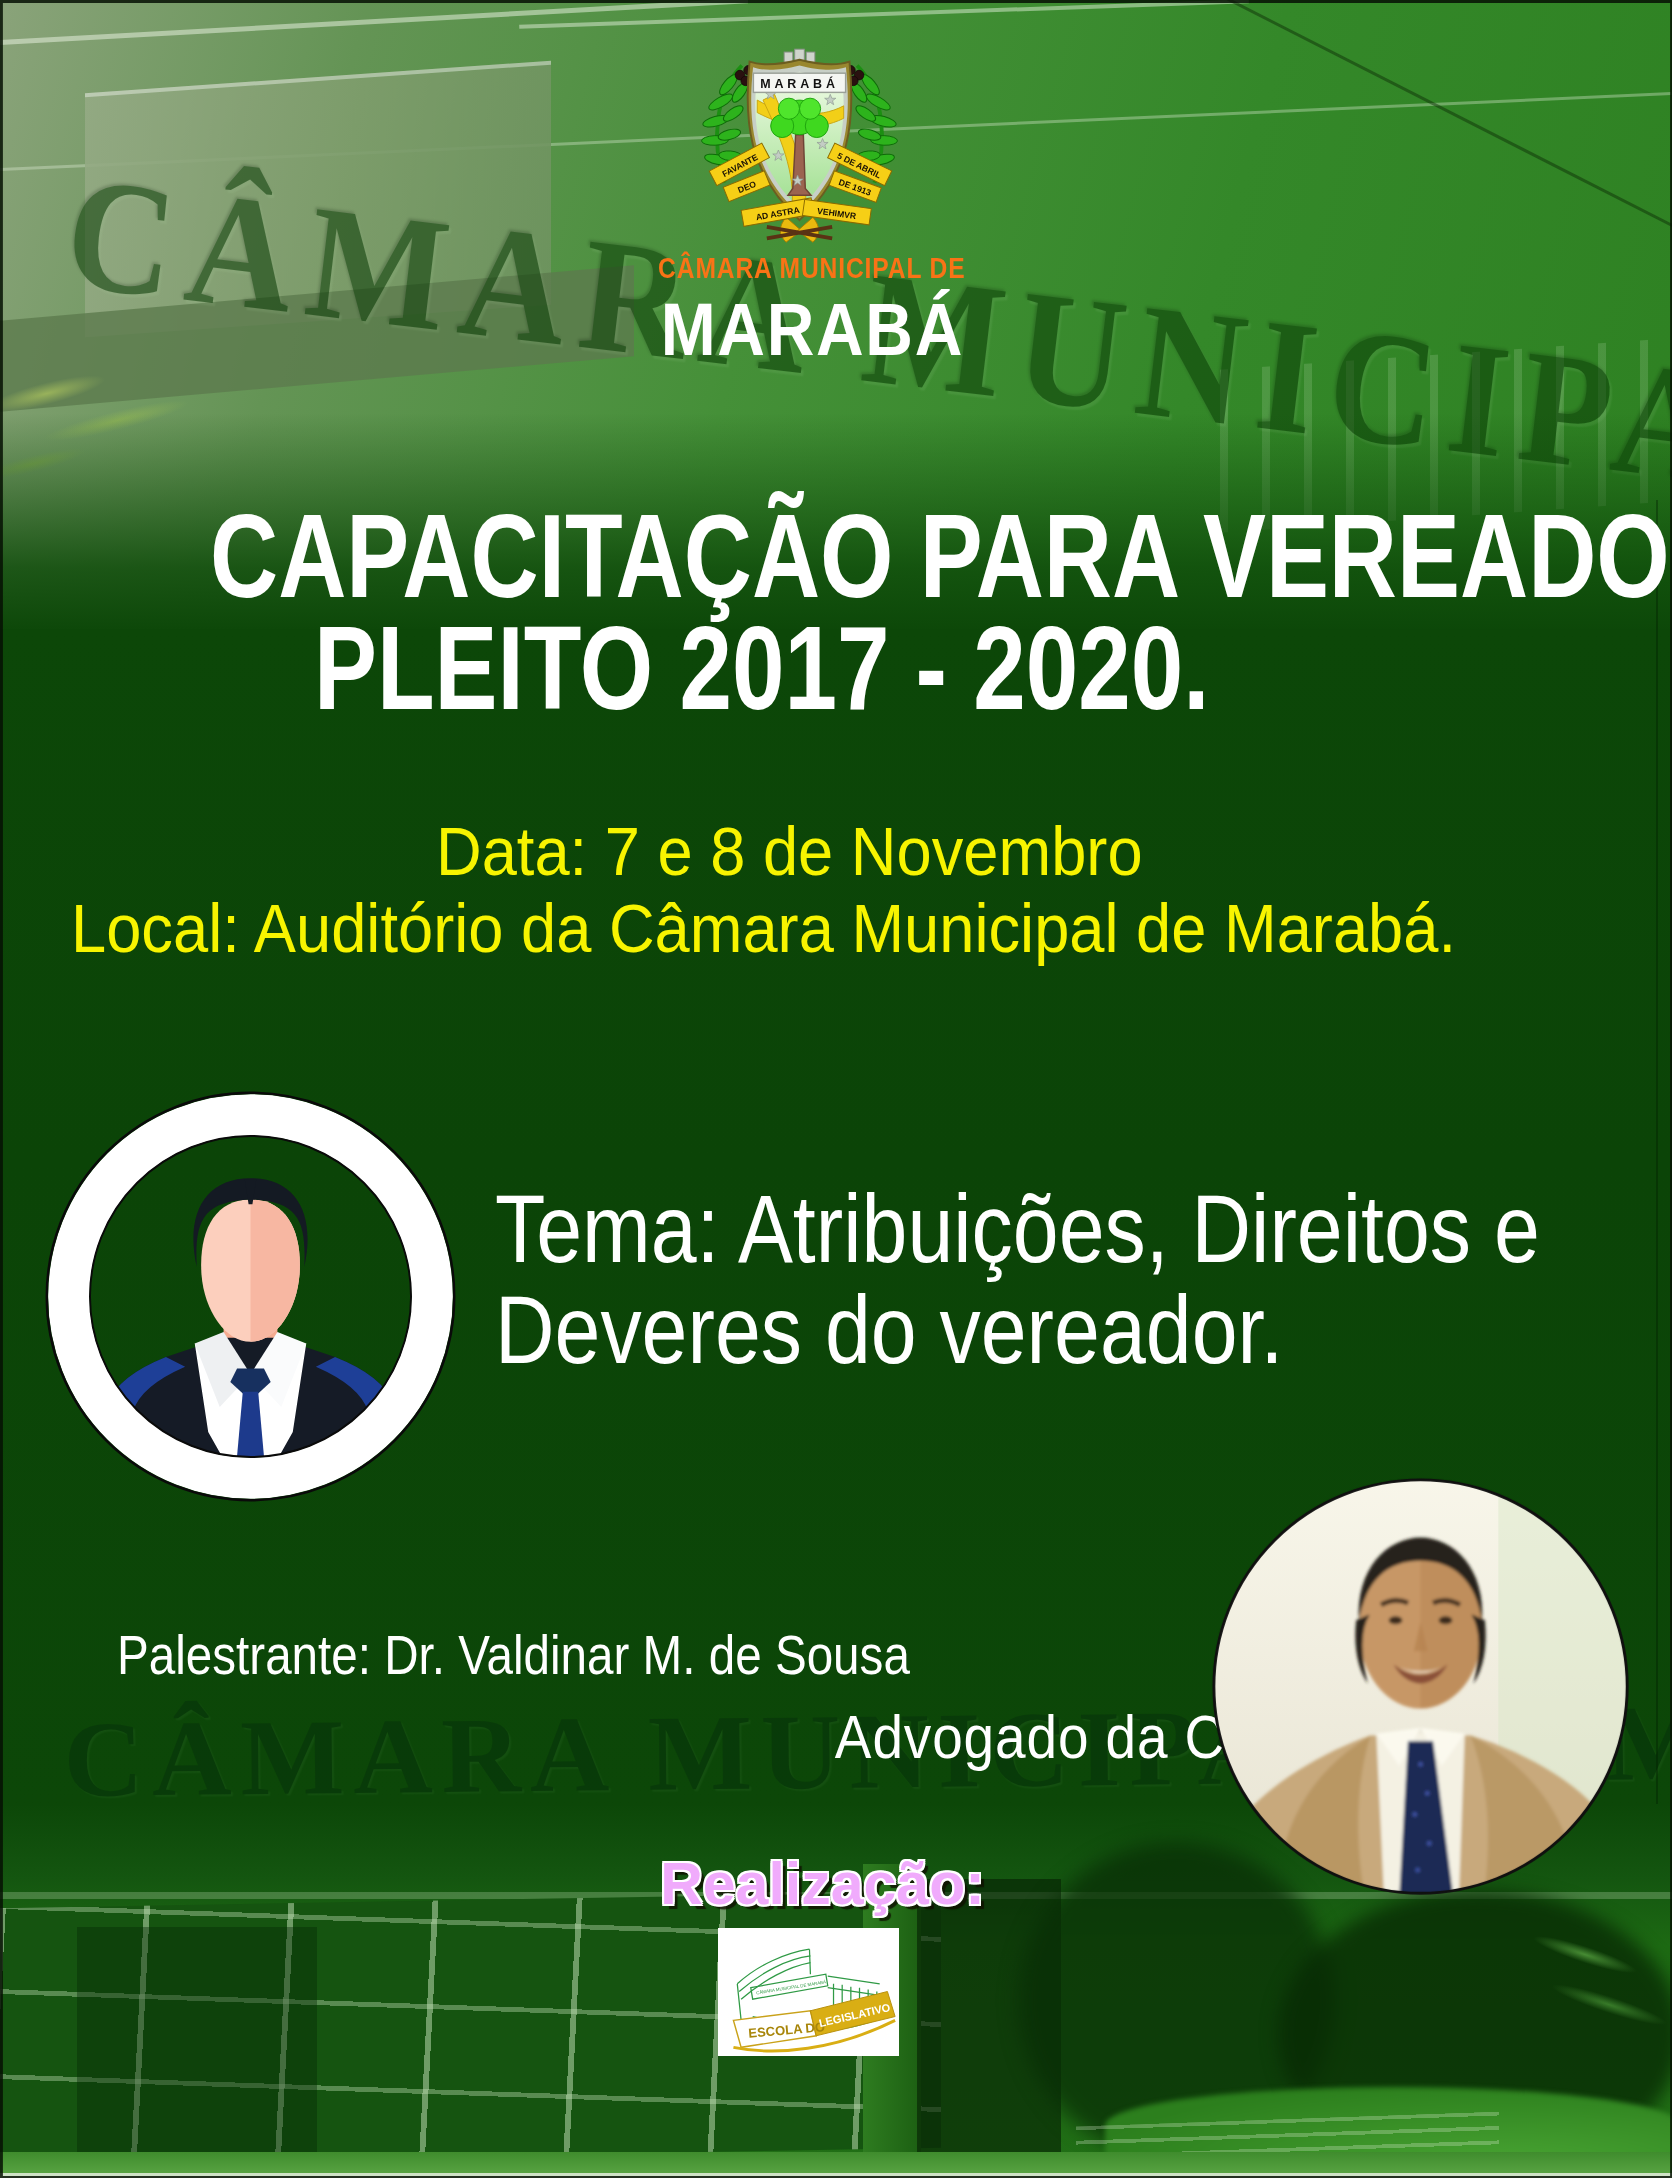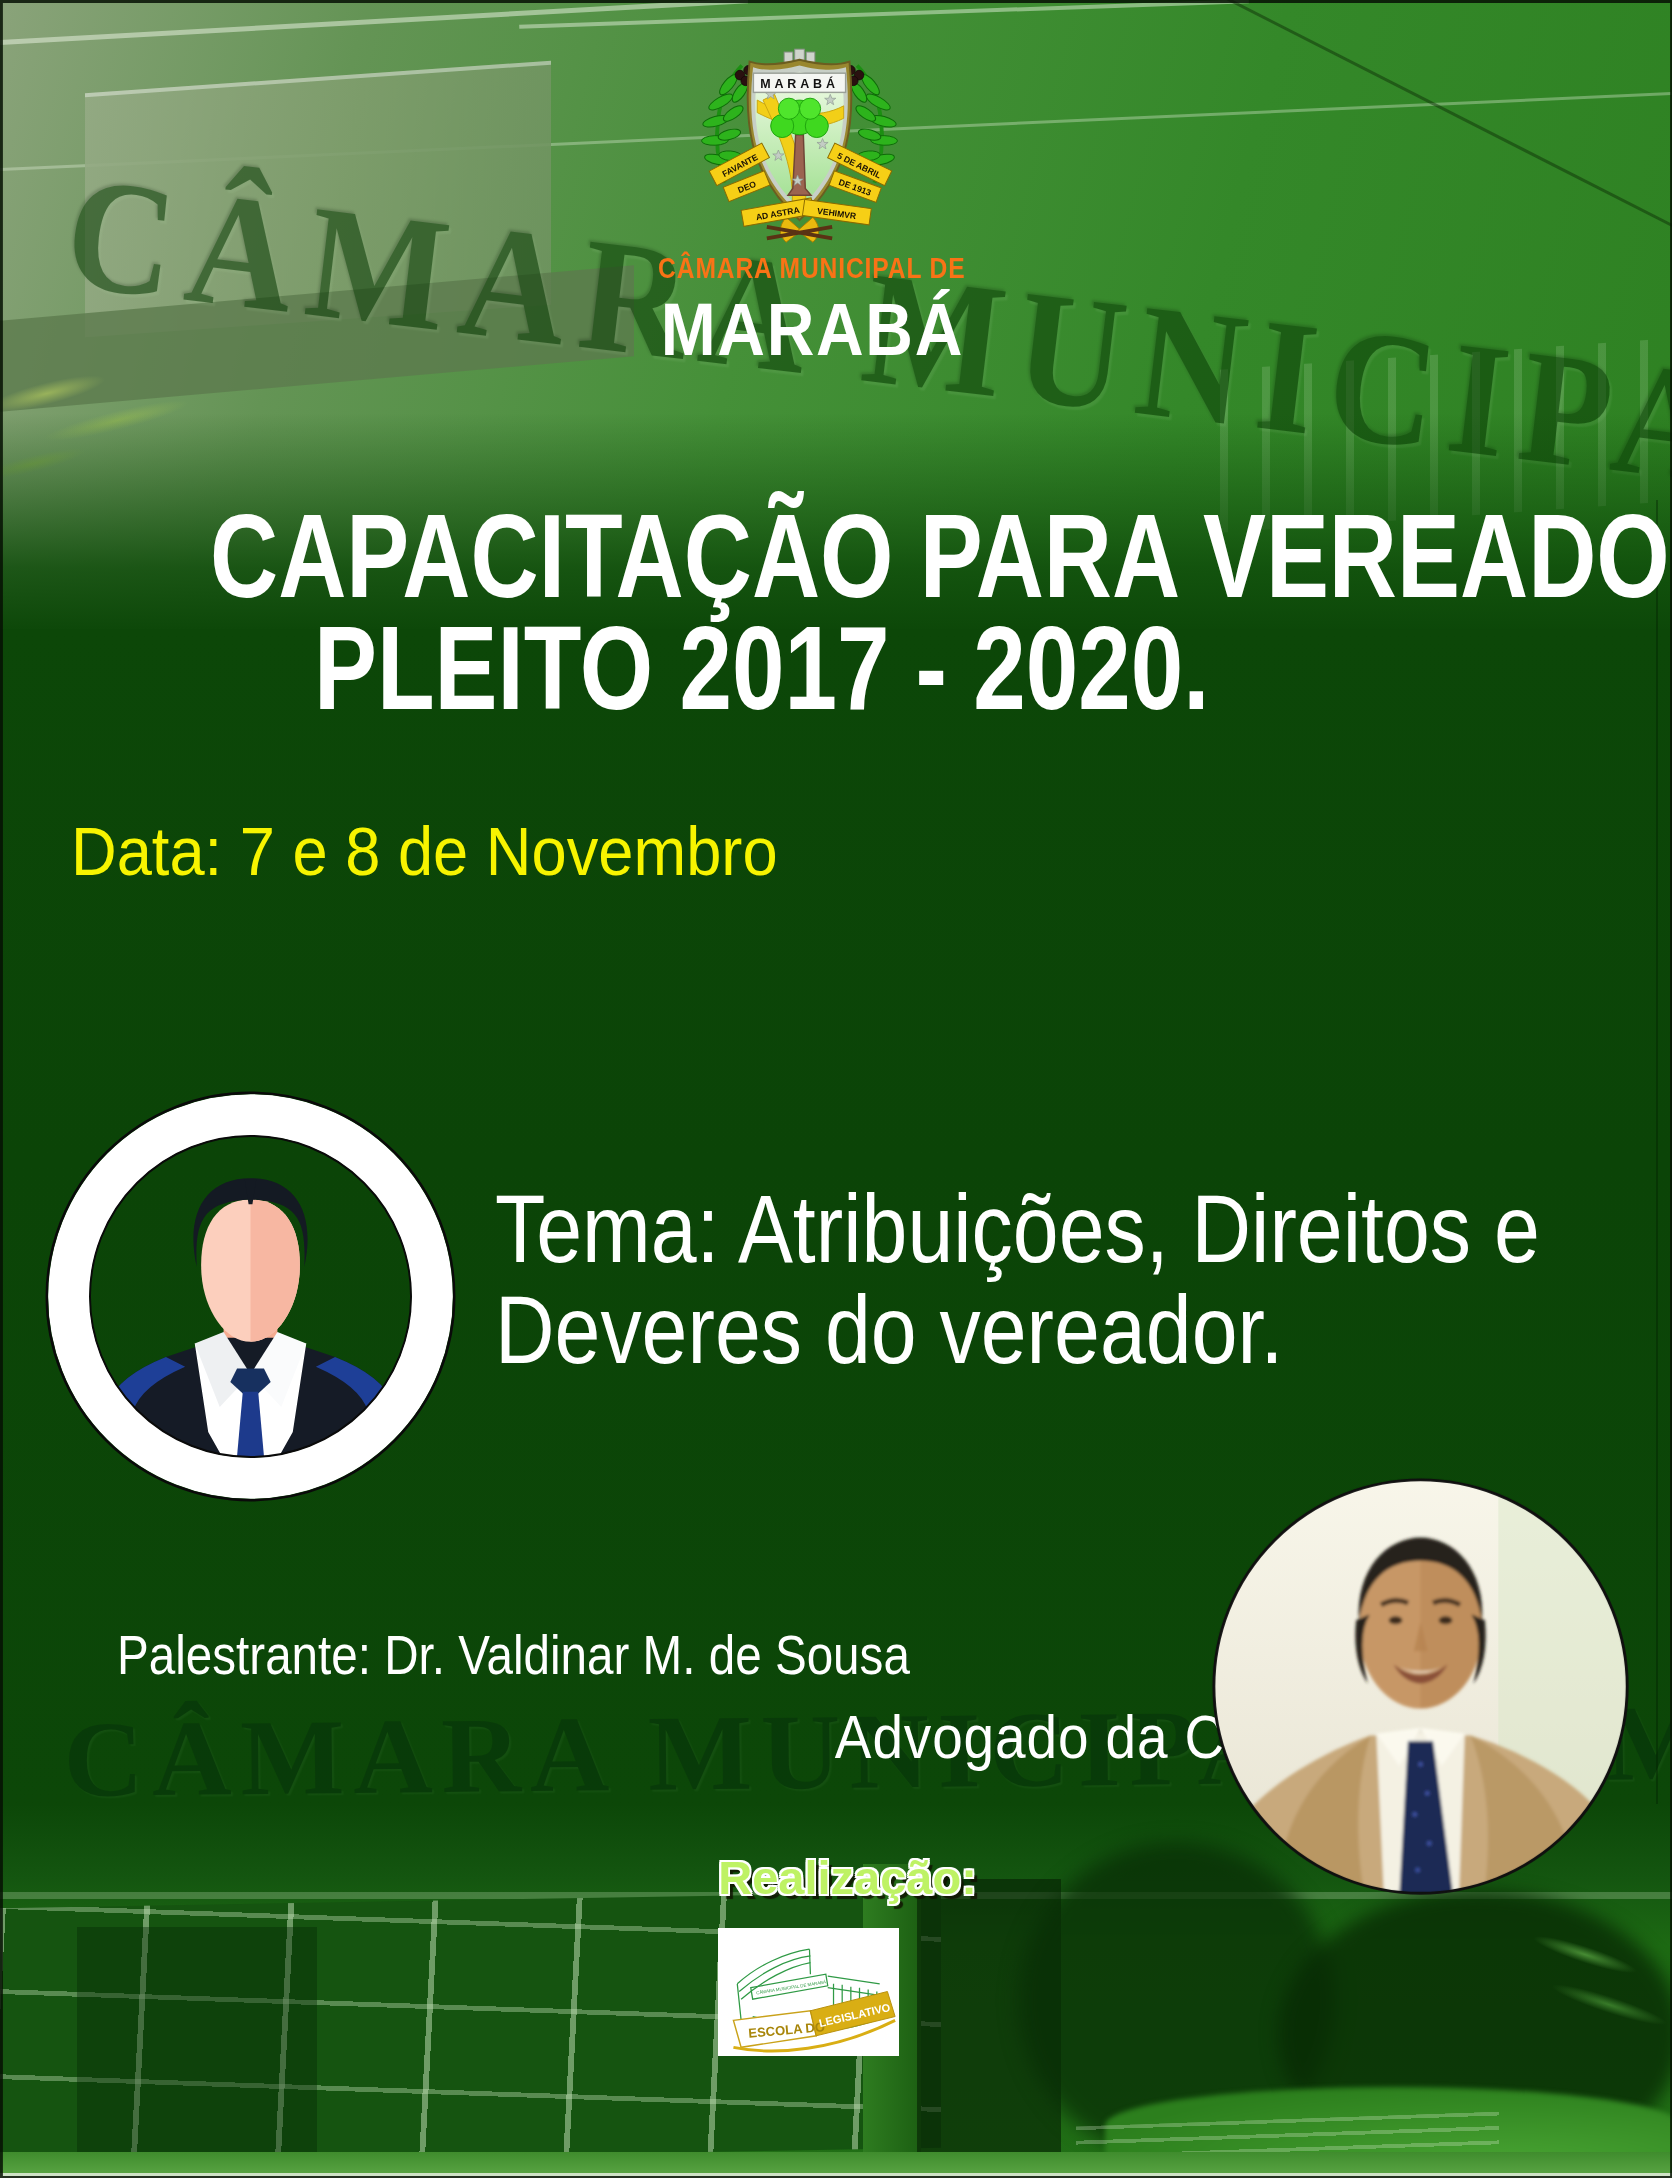--- a/index.html
+++ b/index.html
@@ -90,24 +90,24 @@
   .event-info .nx{display:inline-block;transform:scaleX(.93);transform-origin:0 50%;white-space:nowrap;}
   .theme{left:495px;top:1178px;color:#fff;font-size:97px;line-height:101px;}
   .theme .nx{display:inline-block;transform:scaleX(.85);transform-origin:0 50%;white-space:nowrap;}
   .avatar{left:40px;top:1086px;width:421px;height:421px;}
   .speaker{left:73px;top:1622px;color:#fff;font-size:56px;margin-left:44px;}
   .speaker .nx{display:inline-block;transform:scaleX(.85);transform-origin:0 50%;white-space:nowrap;}
   .speaker-role{left:0;top:1702px;width:1345px;text-align:right;color:#fff;font-size:61px;}
   .speaker-role .nx{display:inline-block;transform:scaleX(.9);letter-spacing:1px;}
   .photo{left:1210px;top:1476px;width:421px;height:421px;}
   .realization{left:0;top:1850px;width:1645px;text-align:center;
-    font-size:47px;font-weight:bold;color:#bef264;
+    font-size:59px;font-weight:bold;color:#f0abfc;
     text-shadow:-1.9px 0 0 #fff,1.9px 0 0 #fff,0 -1.9px 0 #fff,0 1.9px 0 #fff,
       -1.9px -1.9px 0 #fff,1.9px 1.9px 0 #fff,-1.9px 1.9px 0 #fff,1.9px -1.9px 0 #fff,
-      4.8px 4.8px 1px rgba(15,15,0,.8);margin-left:25px;}
+      4.8px 4.8px 1px rgba(15,15,0,.8);}
   .school-logo{left:718px;top:1928px;width:181px;height:128px;background:#fff;}
   .school-name{left:0;top:2071px;width:1673px;text-align:center;color:#fff;font-weight:bold;font-size:49px;}
   .school-name .nx{display:inline-block;transform:scaleX(.76);}
   svg text{font-family:"Liberation Sans",sans-serif;}
 </style>
 </head>
 <body>
 
 <div class="poster">
 
@@ -268,20 +268,21 @@
       <span class="nx">MARABÁ</span>
     </div>
 
     <div class="abs title">
       <div><span class="nx">CAPACITAÇÃO PARA VEREADORES.</span></div>
       <div class="shift"><span class="nx">PLEITO 2017 - 2020.</span></div>
     </div>
 
     <div class="abs event-info">
       <div><span class="nx">Data: 7 e 8 de Novembro</span></div>
+      <div><span class="nx">Local: Auditório da Câmara Municipal de Marabá.</span></div>
     </div>
 
     <svg class="abs avatar" viewBox="0 0 438 438">
       <defs>
           <clipPath id="avClip">
             <circle cx="219" cy="219" r="167"></circle>
           </clipPath>
         </defs>
       <g clip-path="url(#avClip)">
         <path d="M191 215 h56 v70 h-56 z" fill="#f5ab90"></path>

